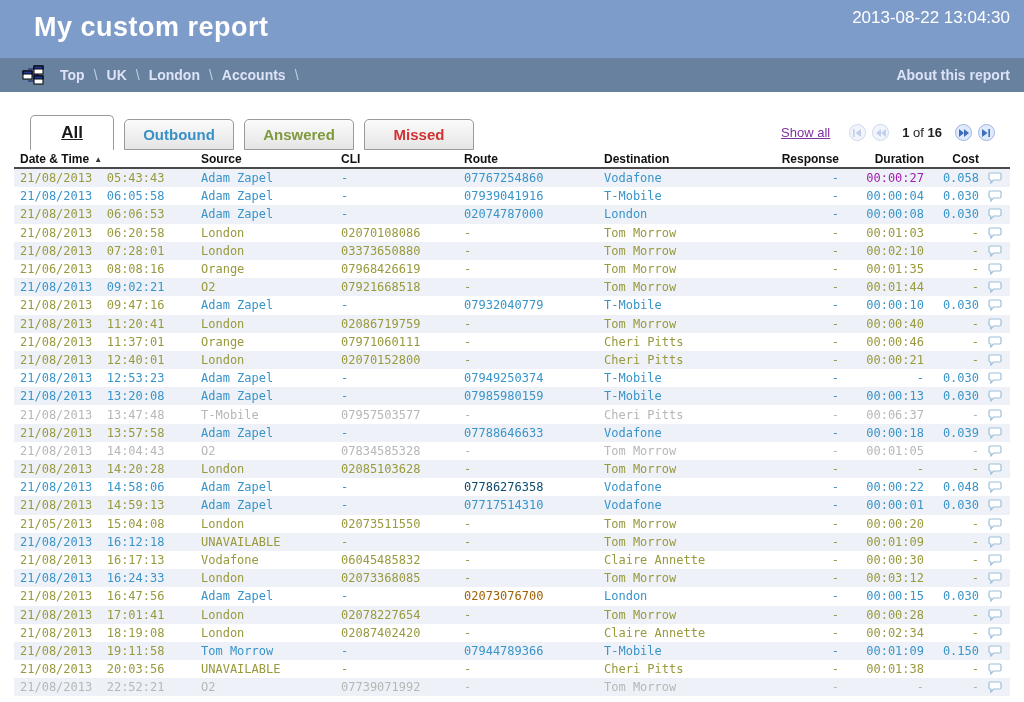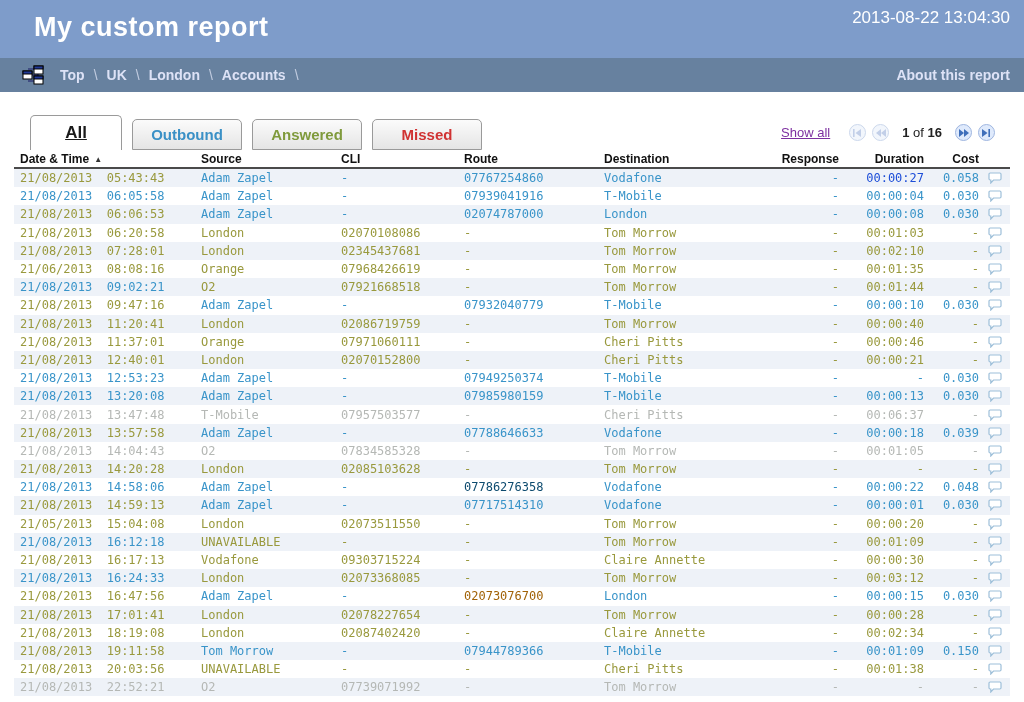--- a/index.html
+++ b/index.html
@@ -23,21 +23,21 @@
   .about-link { color:#dde2f6; font-size:14px; font-weight:bold; text-decoration:none; cursor:pointer; }
 
   
   .tab-strip { height:35px; margin-top:23px; padding:0 26px 0 30px;
                display:flex; align-items:flex-end; }
   .tab { height:31px; line-height:29px; width:110px; text-align:center;
          border:1px solid #9a9a9a; border-radius:5px 5px 0 0;
          background:linear-gradient(#fbfbfb,#e5e5e5);
          font-size:15px; font-weight:bold; margin-right:10px; cursor:pointer; }
   .tab-all      { background:#ffffff; border-bottom:none; height:35px; line-height:33px;
-                  width:92px; font-size:17px; color:#1a1a1a;text-decoration:underline; }
+                  width:84px; font-size:17px; color:#1a1a1a;text-decoration:underline; }
   .tab-outbound { color:#3a90c6; }
   .tab-answered { color:#7f9a3c; }
   .tab-missed   { color:#d03232; }
   .tab-internal { color:#9a9a9a; }
 
   .pager { margin-left:auto; display:flex; align-items:center; padding-bottom:9px; }
   .show-all { color:#7d2fa0; font-size:13px; text-decoration:underline; margin-right:16px; cursor:pointer; }
   .pg-btn { width:17px; height:17px; border-radius:50%; margin:0 3px; cursor:pointer;
             display:flex; align-items:center; justify-content:center; }
   .pg-btn.off { background:#f2f6fc; border:1px solid #ccd8ec; }
@@ -147,21 +147,21 @@
     <div></div>
   </div>
   <div class="tbody" id="tbody">
       <div class="row alt">
         <div class="cell c-date" style="color: rgb(153, 153, 61);">21/08/2013  05:43:43</div>
         <div class="cell" style="color: rgb(57, 148, 201);">Adam Zapel</div>
         <div class="cell" style="color: rgb(57, 148, 201);">-</div>
         <div class="cell" style="color: rgb(57, 148, 201);">07767254860</div>
         <div class="cell" style="color: rgb(57, 148, 201);">Vodafone</div>
         <div class="cell c-r" style="color: rgb(57, 148, 201);">-</div>
-        <div class="cell c-r" style="color: #1d4ed8;">00:00:27</div>
+        <div class="cell c-r" style="color: #a21caf;">00:00:27</div>
         <div class="cell c-r" style="color: rgb(57, 148, 201);">0.058</div>
         <div class="cell c-icon"><svg width="14" height="12" viewBox="0 0 14 12">
             <path d="M2.2 1 h9.6 a1.2 1.2 0 0 1 1.2 1.2 v4.6 a1.2 1.2 0 0 1 -1.2 1.2 h-6.3 l-2.7 3 v-3 h-0.6 a1.2 1.2 0 0 1 -1.2 -1.2 v-4.6 a1.2 1.2 0 0 1 1.2 -1.2 z" fill="#ffffff" stroke="#9dbfd9" stroke-width="1.2"></path>
           </svg></div>
       </div>
       <div class="row">
         <div class="cell c-date" style="color: rgb(57, 148, 201);">21/08/2013  06:05:58</div>
         <div class="cell" style="color: rgb(57, 148, 201);">Adam Zapel</div>
         <div class="cell" style="color: rgb(57, 148, 201);">-</div>
         <div class="cell" style="color: rgb(57, 148, 201);">07939041916</div>
@@ -195,21 +195,21 @@
         <div class="cell c-r" style="color: rgb(153, 153, 61);">-</div>
         <div class="cell c-r" style="color: rgb(153, 153, 61);">00:01:03</div>
         <div class="cell c-r" style="color: rgb(153, 153, 61);">-</div>
         <div class="cell c-icon"><svg width="14" height="12" viewBox="0 0 14 12">
             <path d="M2.2 1 h9.6 a1.2 1.2 0 0 1 1.2 1.2 v4.6 a1.2 1.2 0 0 1 -1.2 1.2 h-6.3 l-2.7 3 v-3 h-0.6 a1.2 1.2 0 0 1 -1.2 -1.2 v-4.6 a1.2 1.2 0 0 1 1.2 -1.2 z" fill="#ffffff" stroke="#9dbfd9" stroke-width="1.2"></path>
           </svg></div>
       </div>
       <div class="row alt">
         <div class="cell c-date" style="color: rgb(153, 153, 61);">21/08/2013  07:28:01</div>
         <div class="cell" style="color: rgb(153, 153, 61);">London</div>
-        <div class="cell" style="color: rgb(153, 153, 61);">02345437681</div>
+        <div class="cell" style="color: rgb(153, 153, 61);">03373650880</div>
         <div class="cell" style="color: rgb(153, 153, 61);">-</div>
         <div class="cell" style="color: rgb(153, 153, 61);">Tom Morrow</div>
         <div class="cell c-r" style="color: rgb(153, 153, 61);">-</div>
         <div class="cell c-r" style="color: rgb(153, 153, 61);">00:02:10</div>
         <div class="cell c-r" style="color: rgb(153, 153, 61);">-</div>
         <div class="cell c-icon"><svg width="14" height="12" viewBox="0 0 14 12">
             <path d="M2.2 1 h9.6 a1.2 1.2 0 0 1 1.2 1.2 v4.6 a1.2 1.2 0 0 1 -1.2 1.2 h-6.3 l-2.7 3 v-3 h-0.6 a1.2 1.2 0 0 1 -1.2 -1.2 v-4.6 a1.2 1.2 0 0 1 1.2 -1.2 z" fill="#ffffff" stroke="#9dbfd9" stroke-width="1.2"></path>
           </svg></div>
       </div>
       <div class="row">
@@ -416,21 +416,21 @@
         <div class="cell c-r" style="color: rgb(153, 153, 61);">-</div>
         <div class="cell c-r" style="color: rgb(153, 153, 61);">00:01:09</div>
         <div class="cell c-r" style="color: rgb(153, 153, 61);">-</div>
         <div class="cell c-icon"><svg width="14" height="12" viewBox="0 0 14 12">
             <path d="M2.2 1 h9.6 a1.2 1.2 0 0 1 1.2 1.2 v4.6 a1.2 1.2 0 0 1 -1.2 1.2 h-6.3 l-2.7 3 v-3 h-0.6 a1.2 1.2 0 0 1 -1.2 -1.2 v-4.6 a1.2 1.2 0 0 1 1.2 -1.2 z" fill="#ffffff" stroke="#9dbfd9" stroke-width="1.2"></path>
           </svg></div>
       </div>
       <div class="row">
         <div class="cell c-date" style="color: rgb(153, 153, 61);">21/08/2013  16:17:13</div>
         <div class="cell" style="color: rgb(153, 153, 61);">Vodafone</div>
-        <div class="cell" style="color: rgb(153, 153, 61);">09303715224</div>
+        <div class="cell" style="color: rgb(153, 153, 61);">06045485832</div>
         <div class="cell" style="color: rgb(153, 153, 61);">-</div>
         <div class="cell" style="color: rgb(153, 153, 61);">Claire Annette</div>
         <div class="cell c-r" style="color: rgb(153, 153, 61);">-</div>
         <div class="cell c-r" style="color: rgb(153, 153, 61);">00:00:30</div>
         <div class="cell c-r" style="color: rgb(153, 153, 61);">-</div>
         <div class="cell c-icon"><svg width="14" height="12" viewBox="0 0 14 12">
             <path d="M2.2 1 h9.6 a1.2 1.2 0 0 1 1.2 1.2 v4.6 a1.2 1.2 0 0 1 -1.2 1.2 h-6.3 l-2.7 3 v-3 h-0.6 a1.2 1.2 0 0 1 -1.2 -1.2 v-4.6 a1.2 1.2 0 0 1 1.2 -1.2 z" fill="#ffffff" stroke="#9dbfd9" stroke-width="1.2"></path>
           </svg></div>
       </div>
       <div class="row alt">

